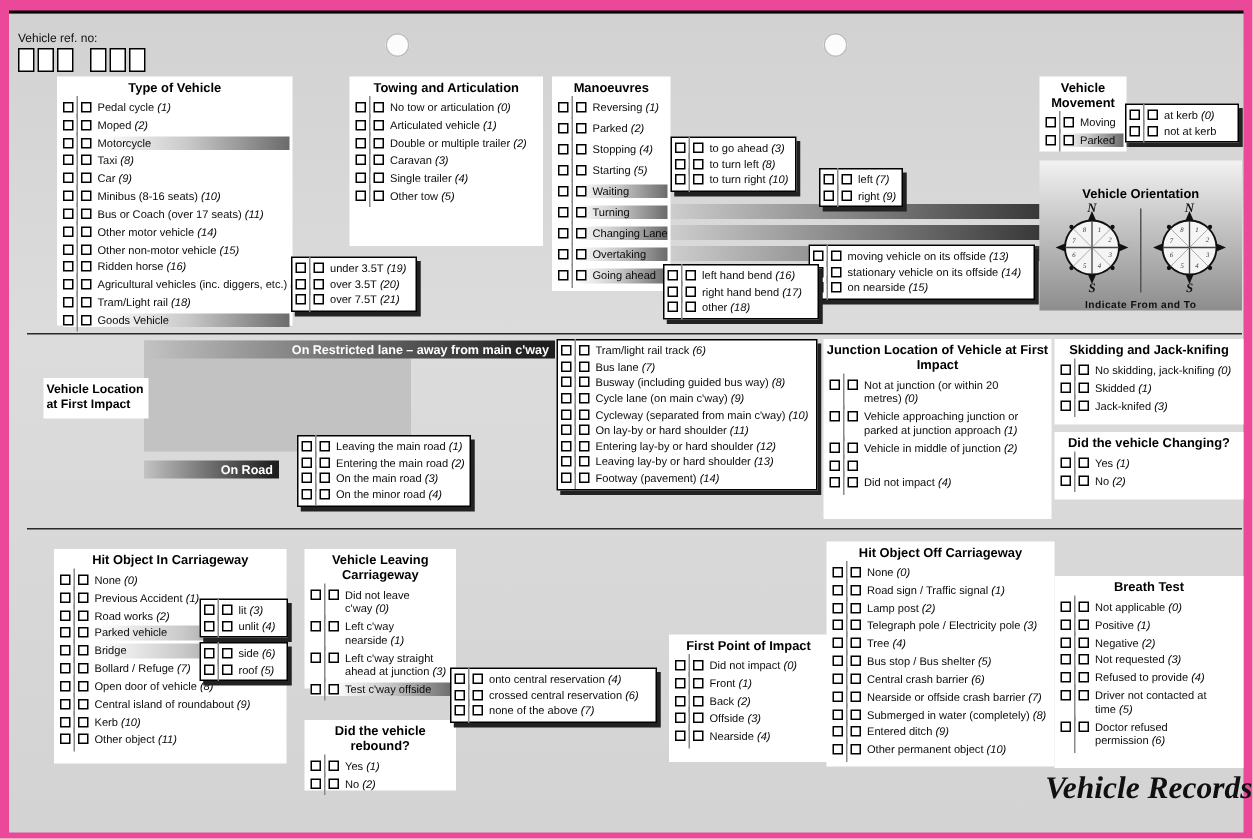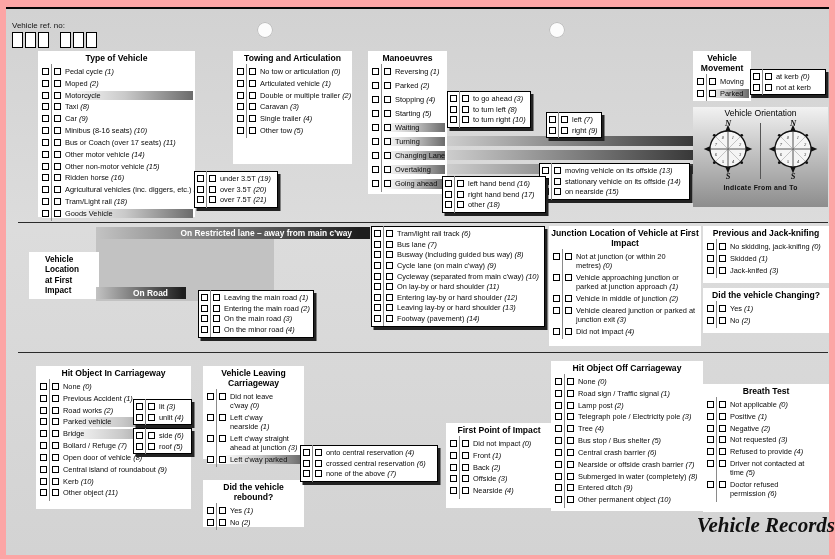--- a/index.html
+++ b/index.html
@@ -1,42 +1,42 @@
 <!DOCTYPE html>
 <html><head>
 <meta charset="utf-8">
 <style>
 *{margin:0;padding:0;box-sizing:border-box}
 html,body{background:#f2f2f2}
-.page{position:relative;width:835px;height:559px;background:#fca5a5;font-family:"Liberation Sans",sans-serif;overflow:hidden}
+.page{position:relative;width:835px;height:559px;background:#ec4899;font-family:"Liberation Sans",sans-serif;overflow:hidden}
 .sheet{position:absolute;left:6px;top:7px;width:823px;height:548px;background:linear-gradient(180deg,#d2d2d2,#dcdcdc 40%,#d3d3d3);border-top:2px solid #050505}
 .hole{position:absolute;width:16px;height:16px;border-radius:50%;background:#fcfcfc;box-shadow:inset 0 0 0 1px #bdbdbd}
 .hline{position:absolute;height:1px;background:#2a2a2a;z-index:0}
 .panel{position:absolute;background:#fff;z-index:2}
 .ptitle{font-size:8.6px;font-weight:bold;text-align:center;padding:3px 2px 2px;line-height:1.15;color:#000}
 .rows{padding:1px 2px 1px 4px}
 .row{display:flex;align-items:flex-start;margin-bottom:2.6px;position:relative}
 .tight .row{margin-bottom:1.4px}
 .wide .row{margin-bottom:4.8px}
 .cb{flex:none;width:7px;height:7px;border:1.4px solid #000;background:#fff;margin-top:1px}
 .cb.c2{border-width:1px}
 .cbsep{flex:none;width:5px;align-self:stretch;position:relative;min-height:9px}
 .cbsep::after{content:"";position:absolute;left:2px;top:-3px;bottom:-3px;width:1px;background:#8a8a8a}
 .lbl{flex:1;font-size:7.4px;line-height:1.25;color:#0a0a0a;padding-left:4px}
 .code{font-style:italic}
 .nowrap .lbl{white-space:nowrap}
 .row.grad{background:linear-gradient(90deg,#fff 16%,#c9c9c9 55%,#6b6b6b 100%)}
 .popup{position:absolute;background:#fff;border:1.5px solid #000;box-shadow:2.5px 3px 0 #222;padding:2px 3px 1px 2px;z-index:6}
 .popup .rows{padding:0}
 .bar{position:absolute;height:10px;background:linear-gradient(90deg,#cdcdcd,#383838);z-index:1}
-.flowbar{position:absolute;display:flex;align-items:center;justify-content:flex-end;color:#fff;font-weight:bold;font-size:8.4px;padding-right:18px;z-index:2;background:linear-gradient(90deg,#c3c3c3,#8f8f8f 30%,#1e1e1e 96%)}
+.flowbar{position:absolute;display:flex;align-items:center;justify-content:flex-end;color:#fff;font-weight:bold;font-size:8.4px;padding-right:4px;z-index:2;background:linear-gradient(90deg,#c3c3c3,#8f8f8f 30%,#1e1e1e 96%)}
 .trunk{position:absolute;background:#c2c2c2;z-index:1}
-.loclabel{position:absolute;background:#fff;font-weight:bold;font-size:8.2px;line-height:1.25;padding:3px 16px;z-index:2}
+.loclabel{position:absolute;background:#fff;font-weight:bold;font-size:8.2px;line-height:1.25;padding:3px 2px;z-index:2}
 .vo{position:absolute;left:693px;top:107px;width:135px;height:100px;background:linear-gradient(180deg,#f2f2f2 0%,#cdcdcd 35%,#8d8d8d 100%);z-index:2}
-.vo-title{font-size:8.6px;font-weight:normal;text-align:center;padding-top:1px}
+.vo-title{font-size:8.6px;font-weight:bold;text-align:center;padding-top:17px}
 .vo-compasses{display:flex;justify-content:center;align-items:center;gap:5px;height:66px}
 .vo-sep{width:1px;height:56px;background:#555}
 .vo-caption{text-align:center;font-size:6.8px;font-weight:bold;color:#101010;letter-spacing:.3px}
 .main-title{position:absolute;left:0;top:513px;width:835px;text-align:right;font-family:"Liberation Serif",serif;font-style:italic;font-weight:bold;font-size:21px;color:#101010;z-index:2}
 .ref{position:absolute;left:12px;top:21px;z-index:2}
 .ref-label{font-size:8px;color:#111;margin-bottom:2px}
 .ref-boxes{display:flex;gap:2px}
 .refbox{width:11px;height:16px;border:1.6px solid #000;background:#fff;display:inline-block}
 .refgap{width:7px}
 </style>
@@ -162,21 +162,21 @@
         </div>
         <div class="row">
           <span class="cb"></span>
           <span class="cbsep"></span>
           <span class="cb c2"></span>
           <span class="lbl">over 7.5T<span class="code">&nbsp;(21)</span></span>
         </div>
       </div>
   </div>
 
-  <div class="panel" style="left:233px;top:51px;width:119px;height:113px">
+  <div class="panel" style="left:233px;top:51px;width:129px;height:113px">
     <div class="ptitle">Towing and Articulation</div>
     <div class="rows nowrap">
         <div class="row">
           <span class="cb"></span>
           <span class="cbsep"></span>
           <span class="cb c2"></span>
           <span class="lbl">No tow or articulation<span class="code">&nbsp;(0)</span></span>
         </div>
         <div class="row">
           <span class="cb"></span>
@@ -453,21 +453,21 @@
             <text x="0" y="-26" font-size="9.5" font-style="italic" font-weight="bold" font-family="Liberation Serif, serif" text-anchor="middle" fill="#111">N</text>
             <text x="0" y="33" font-size="9.5" font-style="italic" font-weight="bold" font-family="Liberation Serif, serif" text-anchor="middle" fill="#111">S</text>
           </svg></span>
     </div>
     <div class="vo-caption">Indicate From and To</div>
   </div>
 
   <div class="loclabel" style="left:29px;top:252px;width:70px">Vehicle Location at First Impact</div>
   <div class="trunk" style="left:96px;top:227px;width:178px;height:74px"></div>
   <div class="flowbar" style="left:96px;top:227px;width:274px;height:12px">On Restricted lane – away from main c'way</div>
-  <div class="flowbar" style="left:96px;top:287px;width:90px;height:12px">On Road</div>
+  <div class="flowbar" style="left:96px;top:307px;width:90px;height:12px">On Road</div>
   <div class="popup" style="left:198px;top:290px;width:116px">
     <div class="rows tight nowrap">
         <div class="row">
           <span class="cb"></span>
           <span class="cbsep"></span>
           <span class="cb c2"></span>
           <span class="lbl">Leaving the main road<span class="code">&nbsp;(1)</span></span>
         </div>
         <div class="row">
           <span class="cb"></span>
@@ -566,33 +566,32 @@
         <div class="row">
           <span class="cb"></span>
           <span class="cbsep"></span>
           <span class="cb c2"></span>
           <span class="lbl">Vehicle in middle of junction<span class="code">&nbsp;(2)</span></span>
         </div>
         <div class="row">
           <span class="cb"></span>
           <span class="cbsep"></span>
           <span class="cb c2"></span>
-          <span class="lbl">Vehicle cleared junction or parked at junction exit<span class="code">&nbsp;(3)</span></span>
         </div>
         <div class="row">
           <span class="cb"></span>
           <span class="cbsep"></span>
           <span class="cb c2"></span>
           <span class="lbl">Did not impact<span class="code">&nbsp;(4)</span></span>
         </div>
       </div>
   </div>
 
   <div class="panel" style="left:703px;top:226px;width:126px;height:57px">
-    <div class="ptitle">Previous and Jack-knifing</div>
+    <div class="ptitle">Skidding and Jack-knifing</div>
     <div class="rows nowrap">
         <div class="row">
           <span class="cb"></span>
           <span class="cbsep"></span>
           <span class="cb c2"></span>
           <span class="lbl">No skidding, jack-knifing<span class="code">&nbsp;(0)</span></span>
         </div>
         <div class="row">
           <span class="cb"></span>
           <span class="cbsep"></span>
@@ -743,21 +742,21 @@
         <div class="row">
           <span class="cb"></span>
           <span class="cbsep"></span>
           <span class="cb c2"></span>
           <span class="lbl">Left c'way straight ahead at junction<span class="code">&nbsp;(3)</span></span>
         </div>
         <div class="row grad">
           <span class="cb"></span>
           <span class="cbsep"></span>
           <span class="cb c2"></span>
-          <span class="lbl">Left c'way parked</span>
+          <span class="lbl">Test c'way offside</span>
         </div>
       </div>
   </div>
   <div class="bar" style="left:258px;top:440px;width:44px"></div>
   <div class="popup" style="left:300px;top:445px;width:138px">
     <div class="rows tight nowrap">
         <div class="row">
           <span class="cb"></span>
           <span class="cbsep"></span>
           <span class="cb c2"></span>

